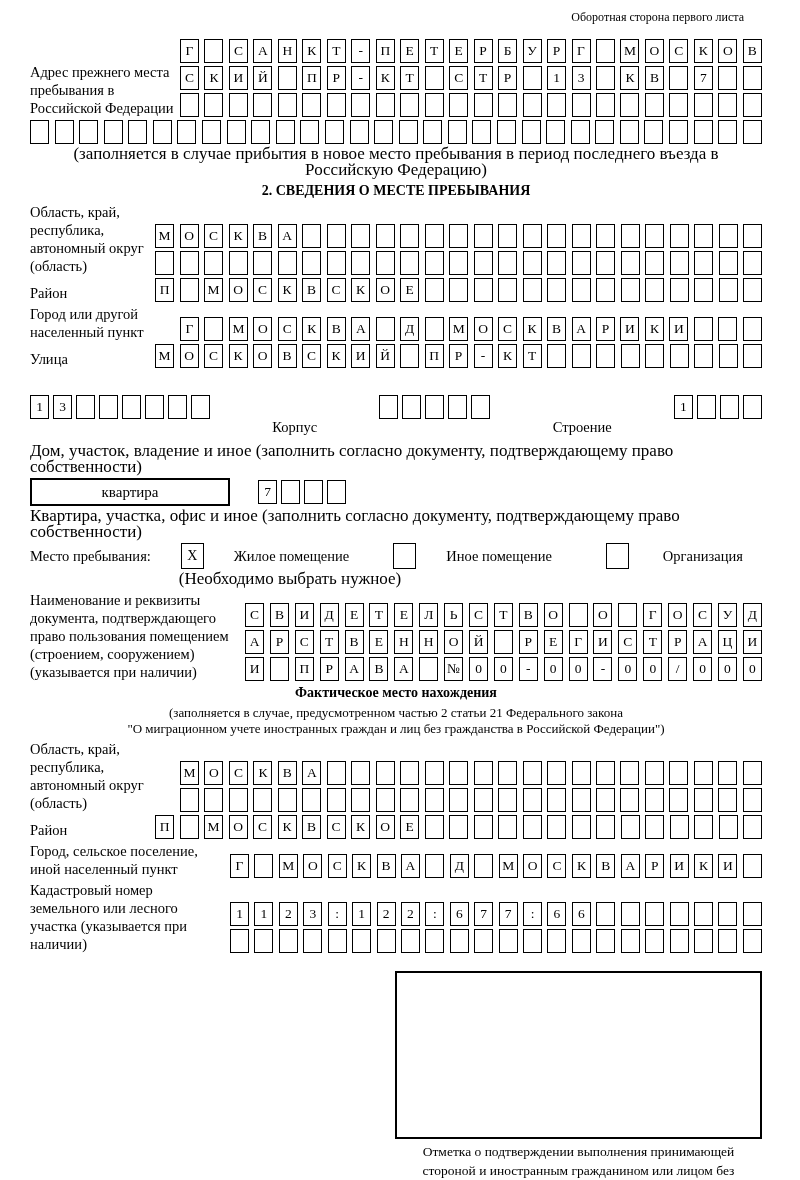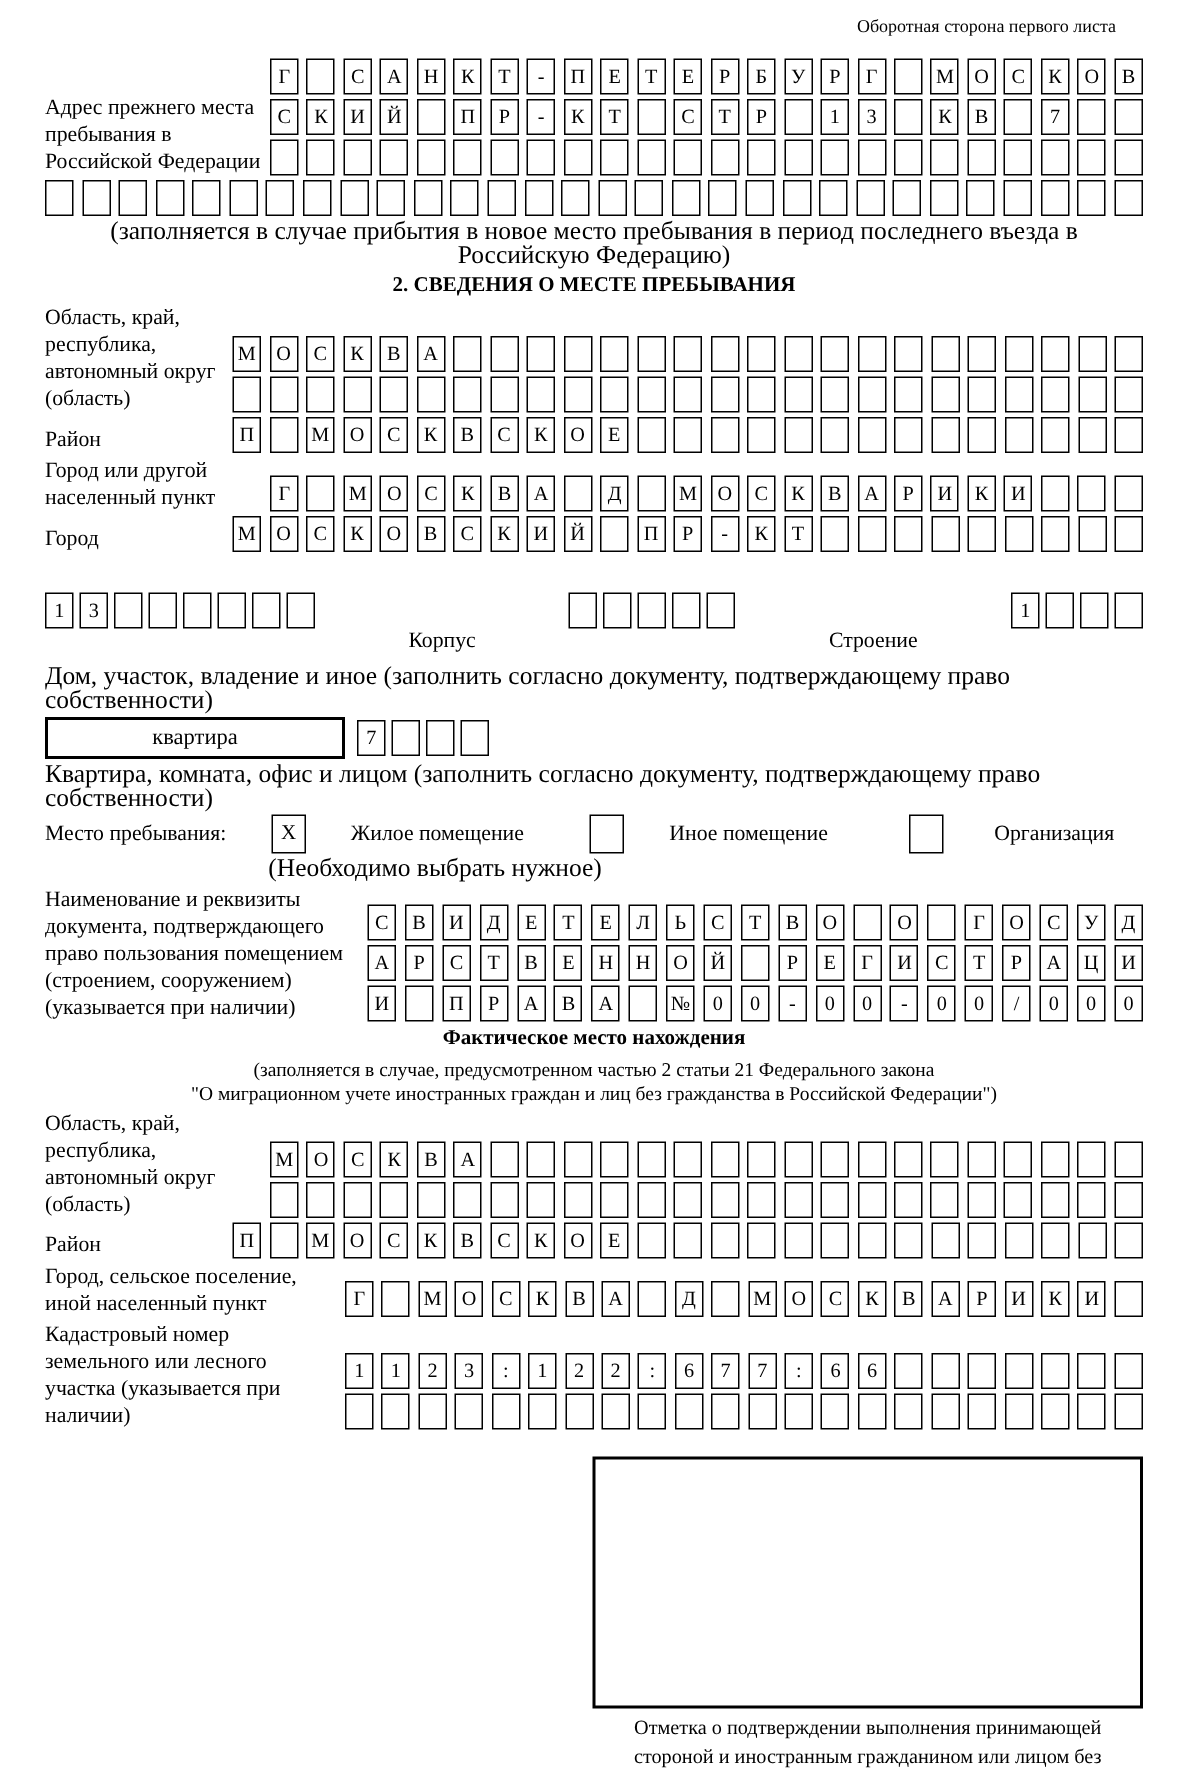--- a/index.html
+++ b/index.html
@@ -22,21 +22,21 @@
   .caption { text-align:center; font-size:17px; line-height:16px; margin-top:2px; }
   .sec-title { text-align:center; font-weight:bold; font-size:14px; margin-top:5px; }
   .mt3{margin-top:3px}.mt4{margin-top:4px}.mt14{margin-top:14px}
   .wbox {
     height:28px; border:2px solid #000; text-align:center;
     font-size:15px; line-height:24px; flex:0 0 auto;
   }
   .inline-label { font-size:14.5px; line-height:28px; flex:0 0 auto;margin-top:41px; }
   .grp { display:flex; gap:4px; flex:0 0 auto; }
   .houserow { display:flex; justify-content:space-between; align-items:center; width:732px; }
-  .aptrow { display:flex; align-items:center; gap:8px; width:732px; }
+  .aptrow { display:flex; align-items:center; gap:28px; width:732px; }
   .stayrow { display:flex; align-items:center; gap:30px; font-size:14.5px; }
   .chk {
     width:23px; height:26px; border:1.6px solid #000; flex:0 0 auto;
     text-align:center; font-size:14px; line-height:24px;
   }
   .stamp-wrap { margin-left:365px; width:367px; margin-top:18px; }
   .stamp { height:168px; border:2px solid #000; }
   .stamp-caption { font-size:13.5px; line-height:19px; text-align:center; margin-top:3px; }
   .subt { text-align:center; font-size:13px; line-height:16px; }
 </style>
@@ -285,21 +285,21 @@
           <div class="cbox">К</div>
           <div class="cbox">И</div>
           <div class="cbox"></div>
           <div class="cbox"></div>
           <div class="cbox"></div>
         </div>
     </div>
   </div>
 
   <div class="frow mt3">
-    <div class="flabel">Город</div>
+    <div class="flabel">Улица</div>
     <div class="boxcol">
       <div class="boxrow w607">
           <div class="cbox">М</div>
           <div class="cbox">О</div>
           <div class="cbox">С</div>
           <div class="cbox">К</div>
           <div class="cbox">О</div>
           <div class="cbox">В</div>
           <div class="cbox">С</div>
           <div class="cbox">К</div>
@@ -355,21 +355,21 @@
 
   <div class="aptrow mt3">
     <div class="wbox" style="width:200px">квартира</div>
     <div class="grp">
         <div class="cbox">7</div>
         <div class="cbox"></div>
         <div class="cbox"></div>
         <div class="cbox"></div>
       </div>
   </div>
-  <div class="caption" style="text-align:left">Квартира, комната, офис и лицом (заполнить согласно документу, подтверждающему право собственности)</div>
+  <div class="caption" style="text-align:left">Квартира, участка, офис и иное (заполнить согласно документу, подтверждающему право собственности)</div>
 
   <div class="stayrow mt3">
     <span>Место пребывания:</span>
     <div class="chk">X</div>
     <span>Жилое помещение</span>
     <div class="chk" style="margin-left:14px"></div>
     <span>Иное помещение</span>
     <div class="chk" style="margin-left:24px"></div>
     <span style="margin-left:4px">Организация</span>
   </div>

